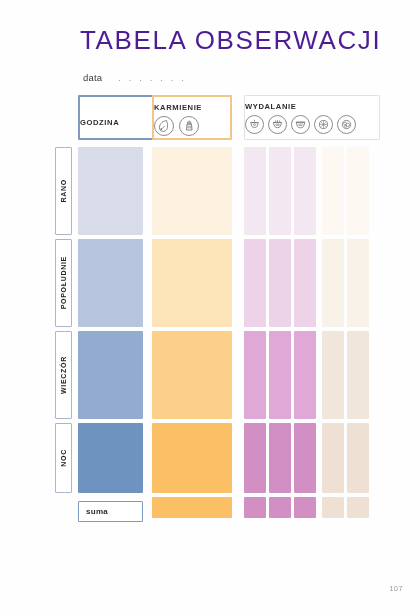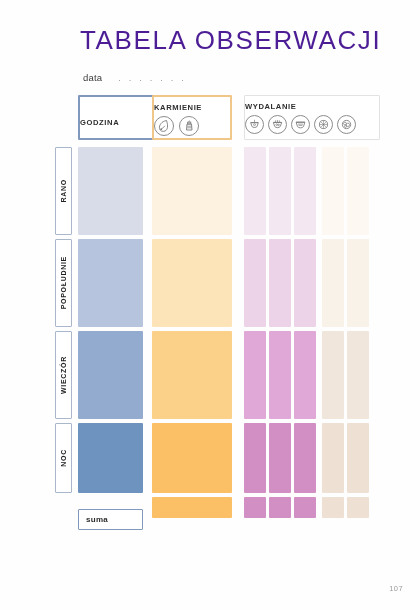--- a/index.html
+++ b/index.html
@@ -179,21 +179,21 @@
     height: 21px;
   }
   .suma-cells {
     position: relative;
     flex: 1;
     height: 21px;
   }
   .suma-box {
     position: absolute;
     left: 0;
-    top: 12px;
+    top: 4px;
     width: 65px;
     height: 21px;
     box-sizing: border-box;
     background: #ffffff;
     border: 1.6px solid #8098bb;
     border-radius: 1px;
     display: flex;
     align-items: center;
     padding-left: 7px;
   }

